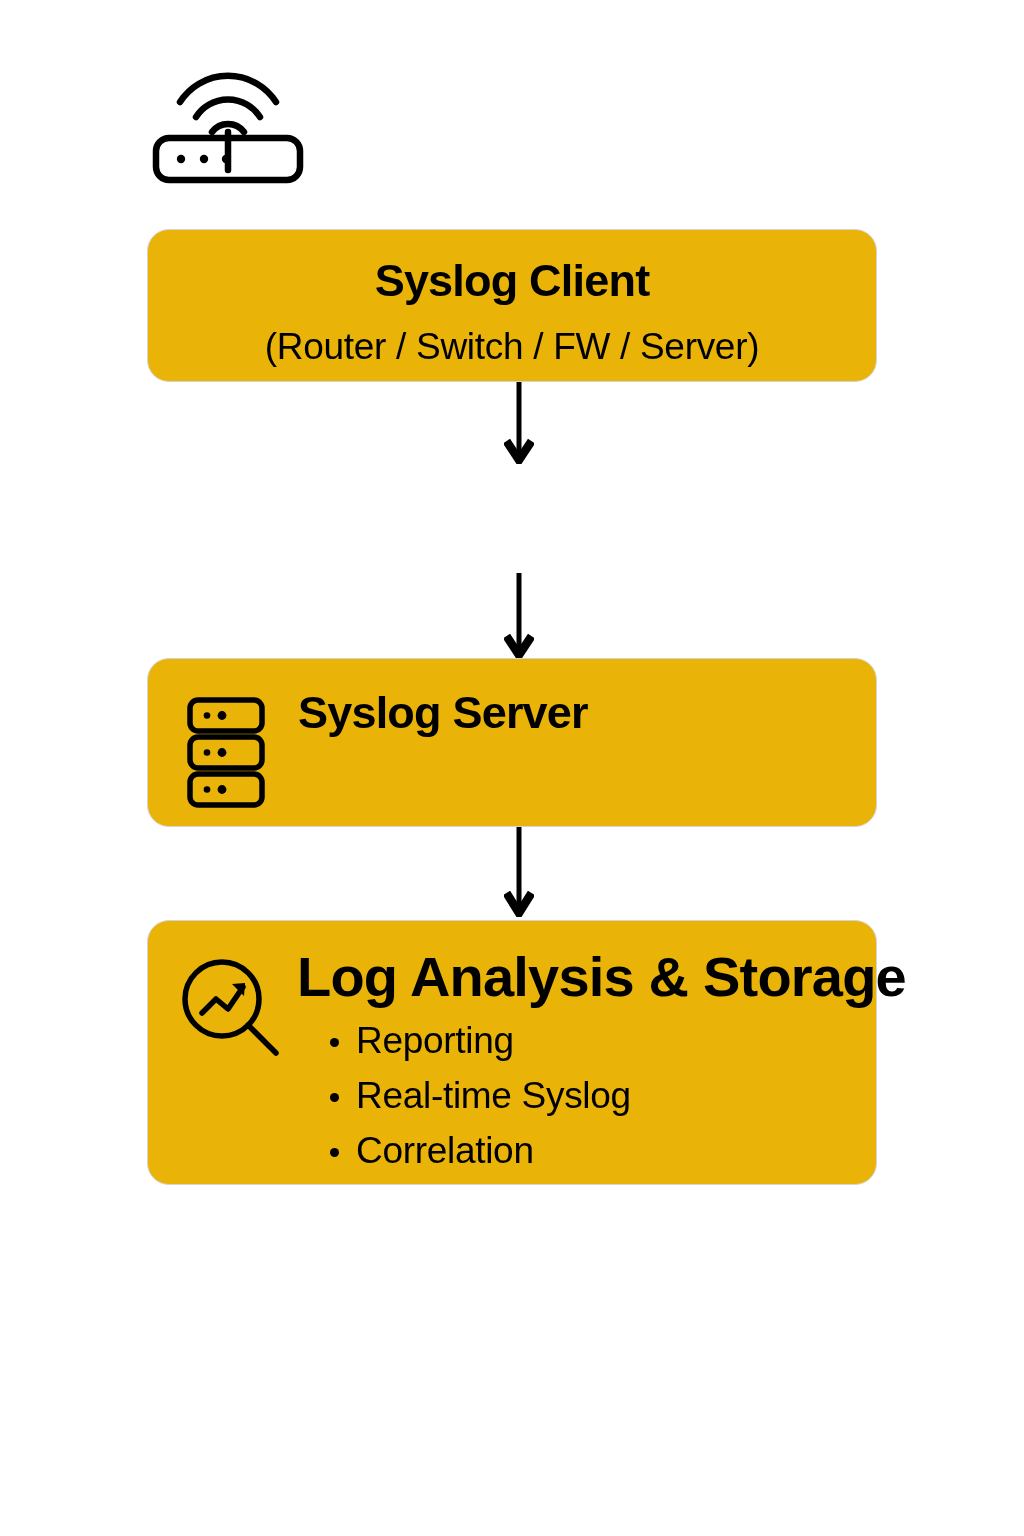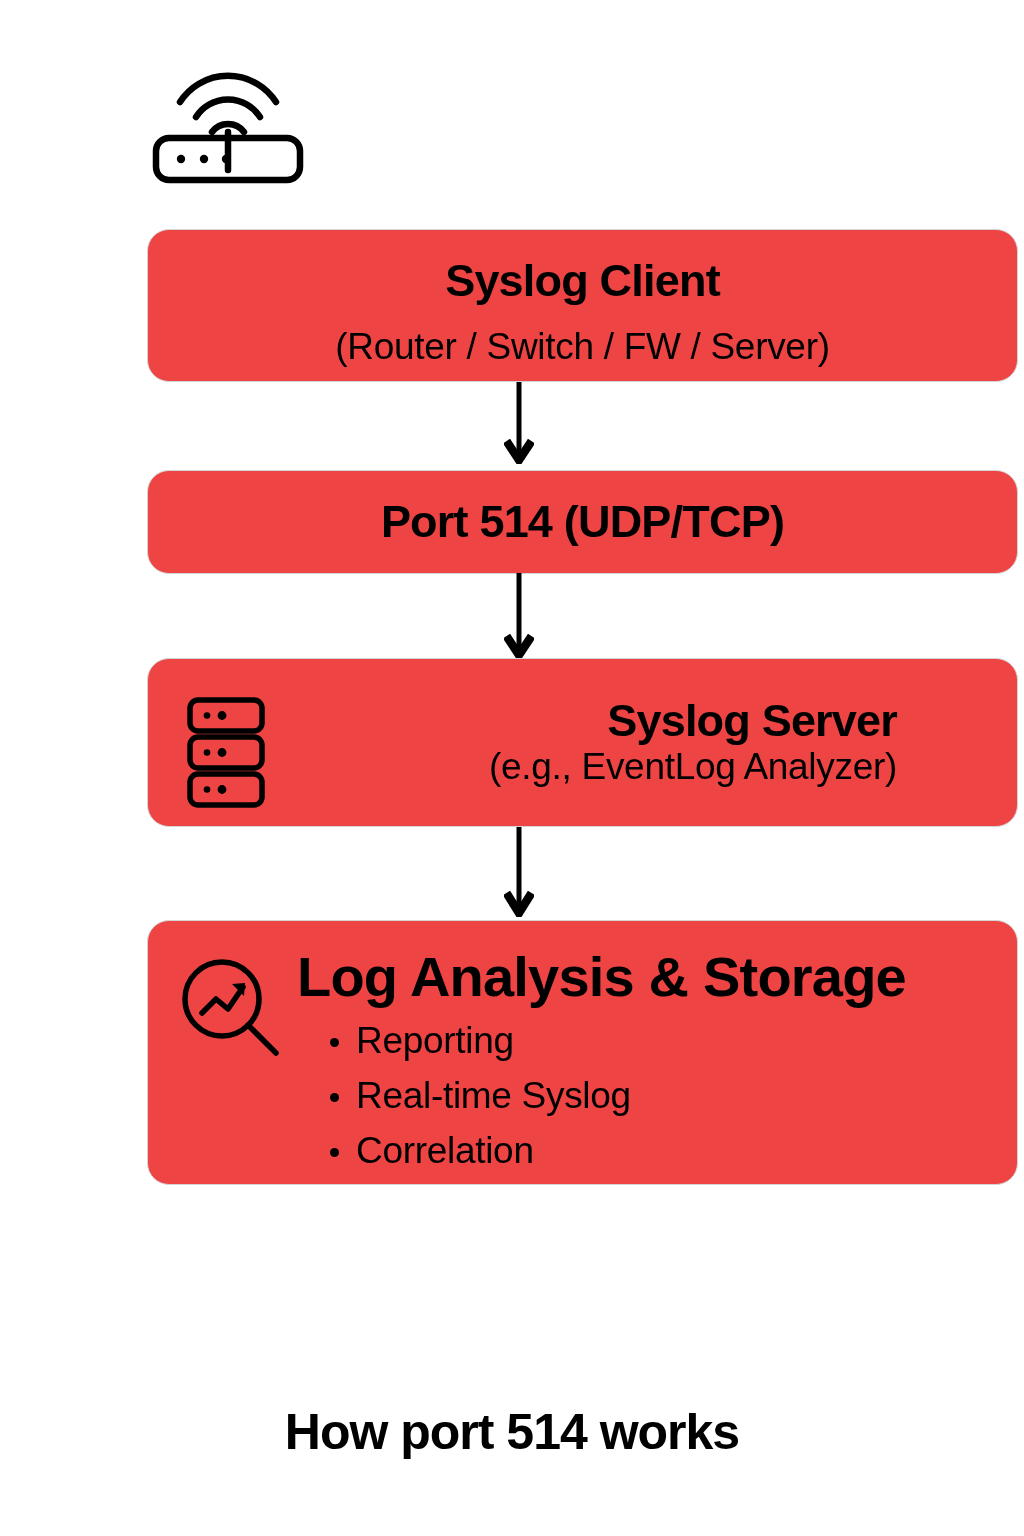--- a/index.html
+++ b/index.html
@@ -30,25 +30,25 @@
     left: 148px;
     top: 52px;
     width: 172px;
     height: 132px;
   }
 
   
   .flow-box {
     position: absolute;
     left: 147px;
-    width: 871px;
+    width: 730px;
     box-sizing: border-box;
     border: 1.6px solid #d4d4d4;
     border-radius: 22px;
-    background: #ef4444;
+    background: #eab308;
   }
 
   #box-syslog-client { top: 229px;  height: 153px; }
   #box-port-514     { top: 470px;  height: 104px; }
   #box-syslog-server{ top: 658px;  height: 169px; }
   #box-log-analysis { top: 920px;  height: 265px; }
 
   .box-center {
     position: absolute;
     left: 0; right: 0;
@@ -82,22 +82,22 @@
     position: absolute;
     left: 38px;
     top: 38px;
     width: 90px;
     height: 112px;
   }
   #box-syslog-server .text-col {
     position: absolute;
     left: 150px;
     right: 0;
-    top: 38px;
-    text-align: right;
+    top: 30px;
+    text-align: left;
     padding-right: 120px;
   }
 
   
   #magnifier-icon {
     position: absolute;
     left: 32px;
     top: 36px;
     width: 100px;
     height: 100px;
@@ -188,25 +188,20 @@
     </div>
   </div>
 
   <div class="arrow" id="arrow-1">
     <svg viewBox="0 0 30 82" width="30" height="82" fill="none" stroke="#000" stroke-width="5" stroke-linecap="square" stroke-linejoin="miter">
       <path d="M15 0 L15 76"></path>
       <path d="M2.5 59 L15 78 L27.5 59" stroke-width="8.5" stroke-linecap="butt"></path>
     </svg>
   </div>
 
-  <div class="flow-box" id="box-port-514">
-    <div class="box-center">
-      <div class="box-title">Port 514 (UDP/TCP)</div>
-    </div>
-  </div>
 
   <div class="arrow" id="arrow-2">
     <svg viewBox="0 0 30 86" width="30" height="86" fill="none" stroke="#000" stroke-width="5" stroke-linecap="square" stroke-linejoin="miter">
       <path d="M15 0 L15 80"></path>
       <path d="M2.5 63 L15 82 L27.5 63" stroke-width="8.5" stroke-linecap="butt"></path>
     </svg>
   </div>
 
   <div class="flow-box" id="box-syslog-server">
 
@@ -219,21 +214,20 @@
         <circle cx="36" cy="18.5" r="4.4" fill="#000" stroke="none"></circle>
         <circle cx="21" cy="55.5" r="3.3" fill="#000" stroke="none"></circle>
         <circle cx="36" cy="55.5" r="4.4" fill="#000" stroke="none"></circle>
         <circle cx="21" cy="92.5" r="3.3" fill="#000" stroke="none"></circle>
         <circle cx="36" cy="92.5" r="4.4" fill="#000" stroke="none"></circle>
       </svg>
     </div>
 
     <div class="text-col">
       <div class="box-title">Syslog Server</div>
-      <div class="box-sub">(e.g., EventLog Analyzer)</div>
     </div>
   </div>
 
   <div class="arrow" id="arrow-3">
     <svg viewBox="0 0 30 90" width="30" height="90" fill="none" stroke="#000" stroke-width="5" stroke-linecap="square" stroke-linejoin="miter">
       <path d="M15 0 L15 84"></path>
       <path d="M2.5 66 L15 86 L27.5 66" stroke-width="8.5" stroke-linecap="butt"></path>
     </svg>
   </div>
 
@@ -259,15 +253,14 @@
         <span class="dot"></span>
         <span>Real-time Syslog</span>
       </li>
       <li>
         <span class="dot"></span>
         <span>Correlation</span>
       </li>
     </ul>
   </div>
 
-  <div id="caption">How port 514 works</div>
 
 </div>
 
 </body></html>

